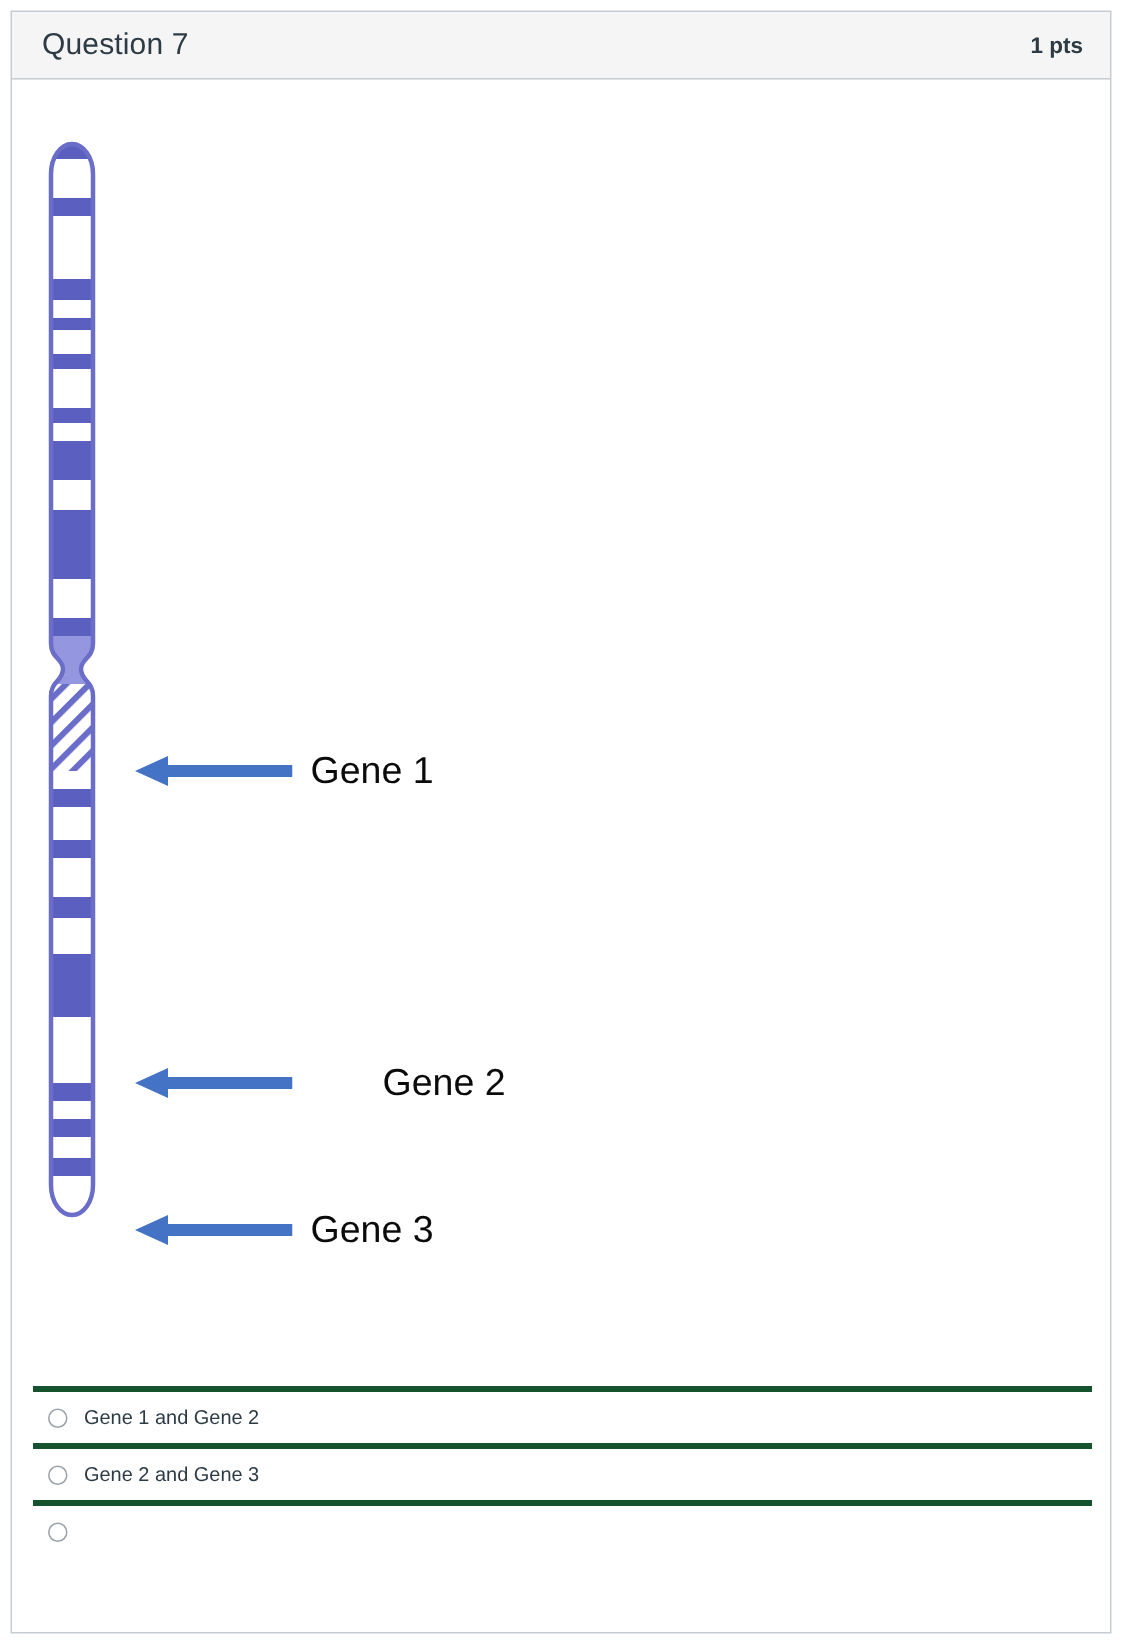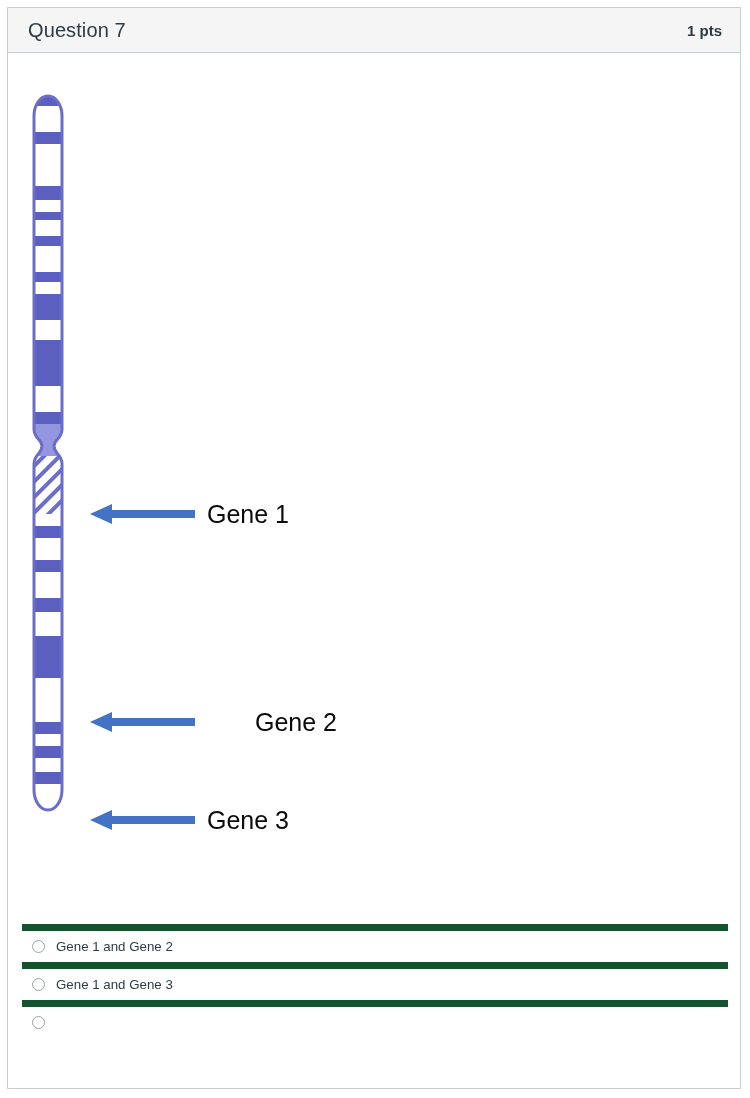--- a/index.html
+++ b/index.html
@@ -100,21 +100,21 @@
   .answers {
     position: absolute;
     left: 14px;
     top: 916px;
     width: 706px;
   }
   .answer-row {
     display: flex;
     align-items: center;
     height: 38px;
-    border-top: 7px solid #14532d;
+    border-top: 4px solid #14532d;
     box-sizing: border-box;
   }
   .answer-row:last-child { }
   .radio {
     width: 13px;
     height: 13px;
     border: 1px solid #9ba2a8;
     border-radius: 50%;
     background: #fff;
     flex: 0 0 auto;
@@ -226,20 +226,20 @@
     </div>
   </div>
 
   <div class="answers">
     <div class="answer-row">
       <span class="radio"></span>
       <span class="answer-label">Gene 1 and Gene 2</span>
     </div>
     <div class="answer-row">
       <span class="radio"></span>
-      <span class="answer-label">Gene 1 and Gene 3</span>
+      <span class="answer-label">Gene 2 and Gene 3</span>
     </div>
     <div class="answer-row">
       <span class="radio"></span>
     </div>
   </div>
 
 </div>
 
 </body></html>

